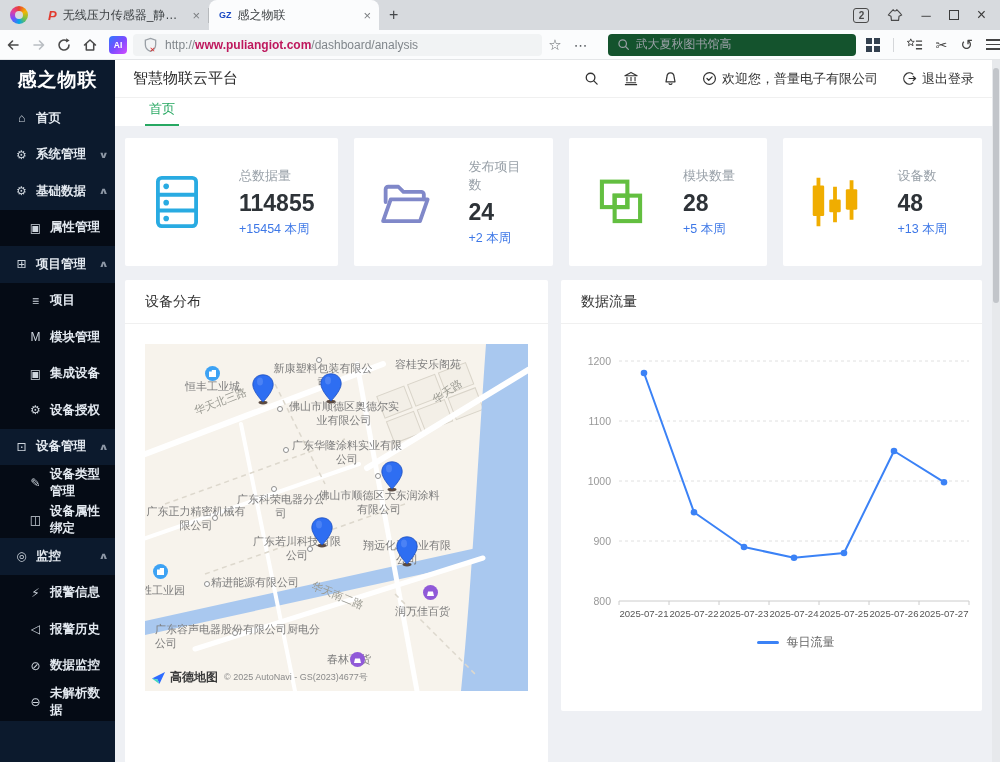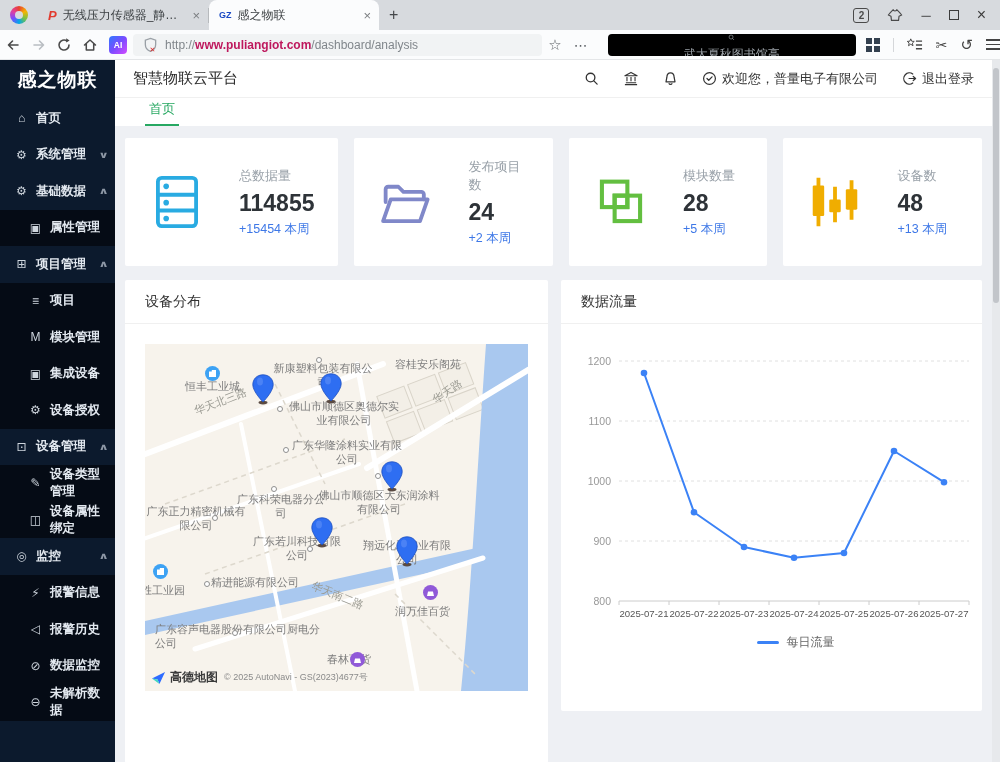--- a/index.html
+++ b/index.html
@@ -24,21 +24,21 @@
   .winbtn { font-size:13px; color:#3c3c3c; }
   .maxbtn { width:10px; height:10px; border:1.4px solid #3c3c3c; }
 
   .toolbar { position:absolute; top:30px; left:0; right:0; height:30px; background:#fbfcfd; border-bottom:1px solid #e4e6e8; display:flex; align-items:center; }
   .navico { width:26px; display:flex; justify-content:center; align-items:center; }
   .ai-badge { width:18px; height:18px; border-radius:4px; background:linear-gradient(135deg,#2f7bff,#7a4bff,#d44bff); color:#fff; font-size:8.5px; font-weight:700; display:flex; align-items:center; justify-content:center; margin:0 6px; }
   .urlbox { width:412px; height:22px; background:#f1f3f4; border-radius:4px; display:flex; align-items:center; padding:0 10px; gap:7px; }
   .url { font-size:12px; color:#80868b; white-space:nowrap; }
   .url b { color:#be185d; font-weight:700; }
   .tb-ico { color:#5f6368; font-size:14px; width:26px; text-align:center; }
-  .searchbox { width:250px; height:22px; background:#000000; border-radius:4px; display:flex; align-items:center; padding:0 9px; gap:6px; margin-left:14px;flex-direction:column; }
+  .searchbox { width:250px; height:22px; background:#14532d; border-radius:4px; display:flex; align-items:center; padding:0 9px; gap:6px; margin-left:14px; }
   .sq { font-size:12px; color:#9aa0a6; white-space:nowrap; overflow:hidden; }
   .right-icons { display:flex; align-items:center; margin-left:10px; gap:13px; }
   .gridico { display:grid; grid-template-columns:6px 6px; grid-gap:2px; }
   .gridico i { width:6px; height:6px; background:#33404f; }
   .vsep { width:1px; height:14px; background:#d5d7da; }
   .burger { display:flex; flex-direction:column; gap:3px; }
   .burger i { width:14px; height:1.7px; background:#444; }
 
   
   .sidebar { position:absolute; top:60px; left:0; width:115px; bottom:0; background:#0c1a2d; z-index:5; }

